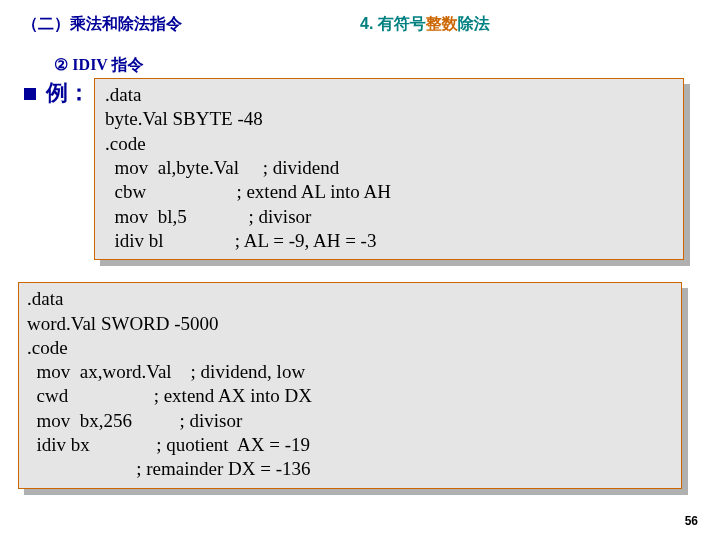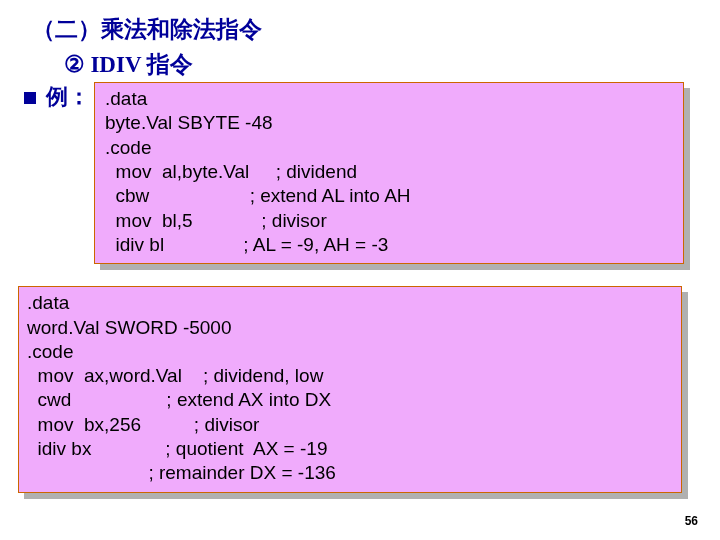--- a/index.html
+++ b/index.html
@@ -6,29 +6,29 @@
   body {
     width: 720px;
     height: 540px;
     background: #fff;
     font-family: "SimSun", "Microsoft YaHei", sans-serif;
     position: relative;
     overflow: hidden;
   }
   .header {
     display: flex;
-    padding: 14px 22px 0 32px;
-    font-size: 23px;
+    padding: 14px 22px 0 22px;
+    font-size: 16px;
     font-weight: bold;
   }
   .hdr-left {
     flex: 1;
   }
   .hdr-line1 { color: #000099; }
-  .hdr-line2 { color: #000099; margin-left: 32px; margin-top: 4px; font-family: "SimSun", serif; }
+  .hdr-line2 { color: #000099; margin-left: 32px; margin-top: 20px; font-family: "SimSun", serif; }
   .hdr-right {
     flex: 1;
     text-align: left;
     white-space: nowrap;
   }
   .teal { color: #008080; }
   .orange { color: #cc6600; }
   .eg-row {
     display: flex;
     padding: 2px 20px 0 24px;
@@ -38,23 +38,23 @@
     margin-top: 10px; margin-right: 10px; flex: 0 0 auto;
   }
   .eg-label { font-size: 22px; font-weight: bold; color: #000099; margin-right: 4px; flex: 0 0 auto; }
   .shadow-box {
     position: relative;
     background: #b0b0b0;
   }
   .shadow-box-inner {
     position: relative;
     top: -6px; left: -6px;
-    background: #f0abfc;
+    background: #e5e5e5;
     border: 1.5px solid #cc6600;
-    font-family: Liberation Sans, sans-serif;
+    font-family: Liberation Serif, serif;
     font-size: 19px;
     line-height: 1.28;
     white-space: pre;
     color: #000;
   }
   .box1-wrap { width: 590px; margin-top: 6px; margin-left: 6px; }
   .box1-inner { padding: 4px 10px 6px 10px; }
   .box2-outer { padding: 16px 28px 0 18px; }
   .box2-wrap { width: 664px; margin-left: 6px; margin-top: 6px; }
   .box2-inner { padding: 4px 8px 6px 8px; }
@@ -71,20 +71,25 @@
 <body>
 
 <div class="header">
   <div class="hdr-left">
     <div class="hdr-line1">（二）乘法和除法指令</div>
     <div class="hdr-line2">
       <span>②</span>
       <span> </span>
       <span>IDIV 指令</span>
     </div>
+  </div>
+  <div class="hdr-right">
+    <span class="teal">4.</span>
+    <span> </span>
+    <span class="teal">有符号</span><span class="orange">整数</span><span class="teal">除法</span>
   </div>
 </div>
 
 <div class="eg-row">
   <div class="bullet"></div>
   <div class="eg-label">例：</div>
   <div class="shadow-box box1-wrap">
     <div class="shadow-box-inner box1-inner">.data
 byte.Val SBYTE -48
 .code

